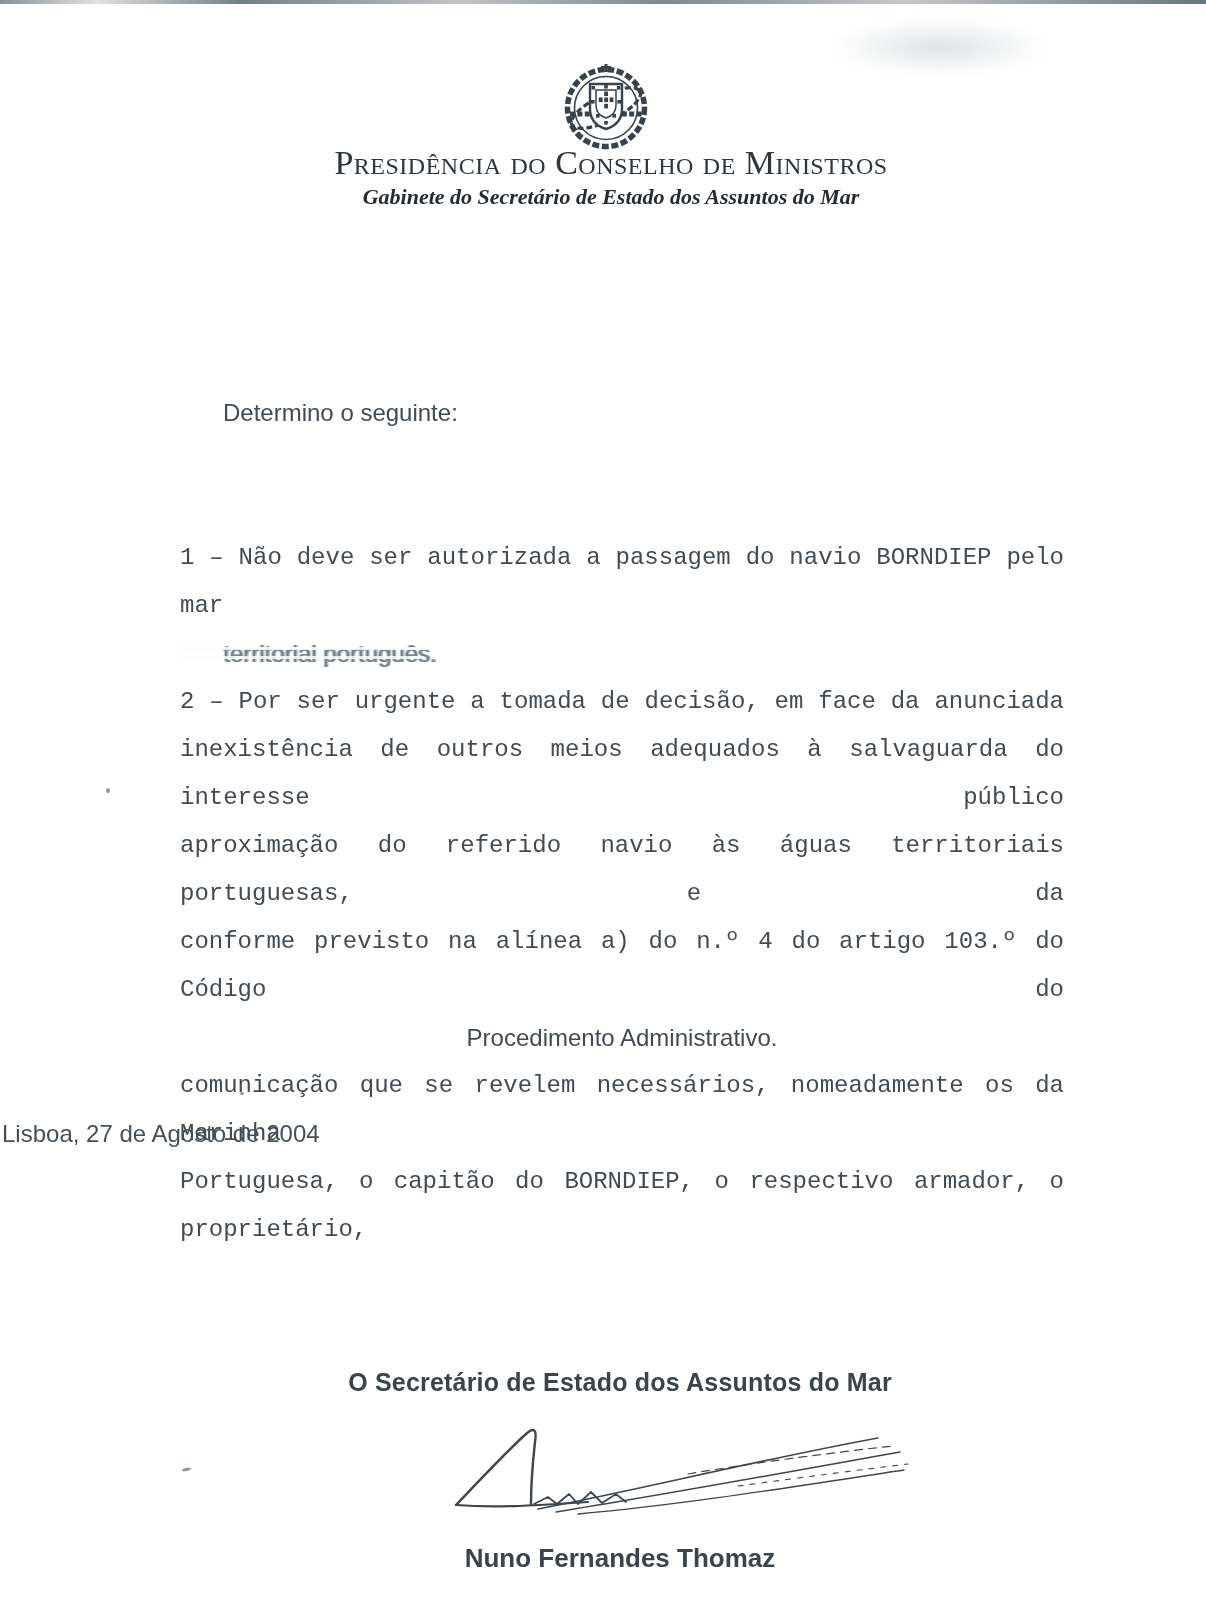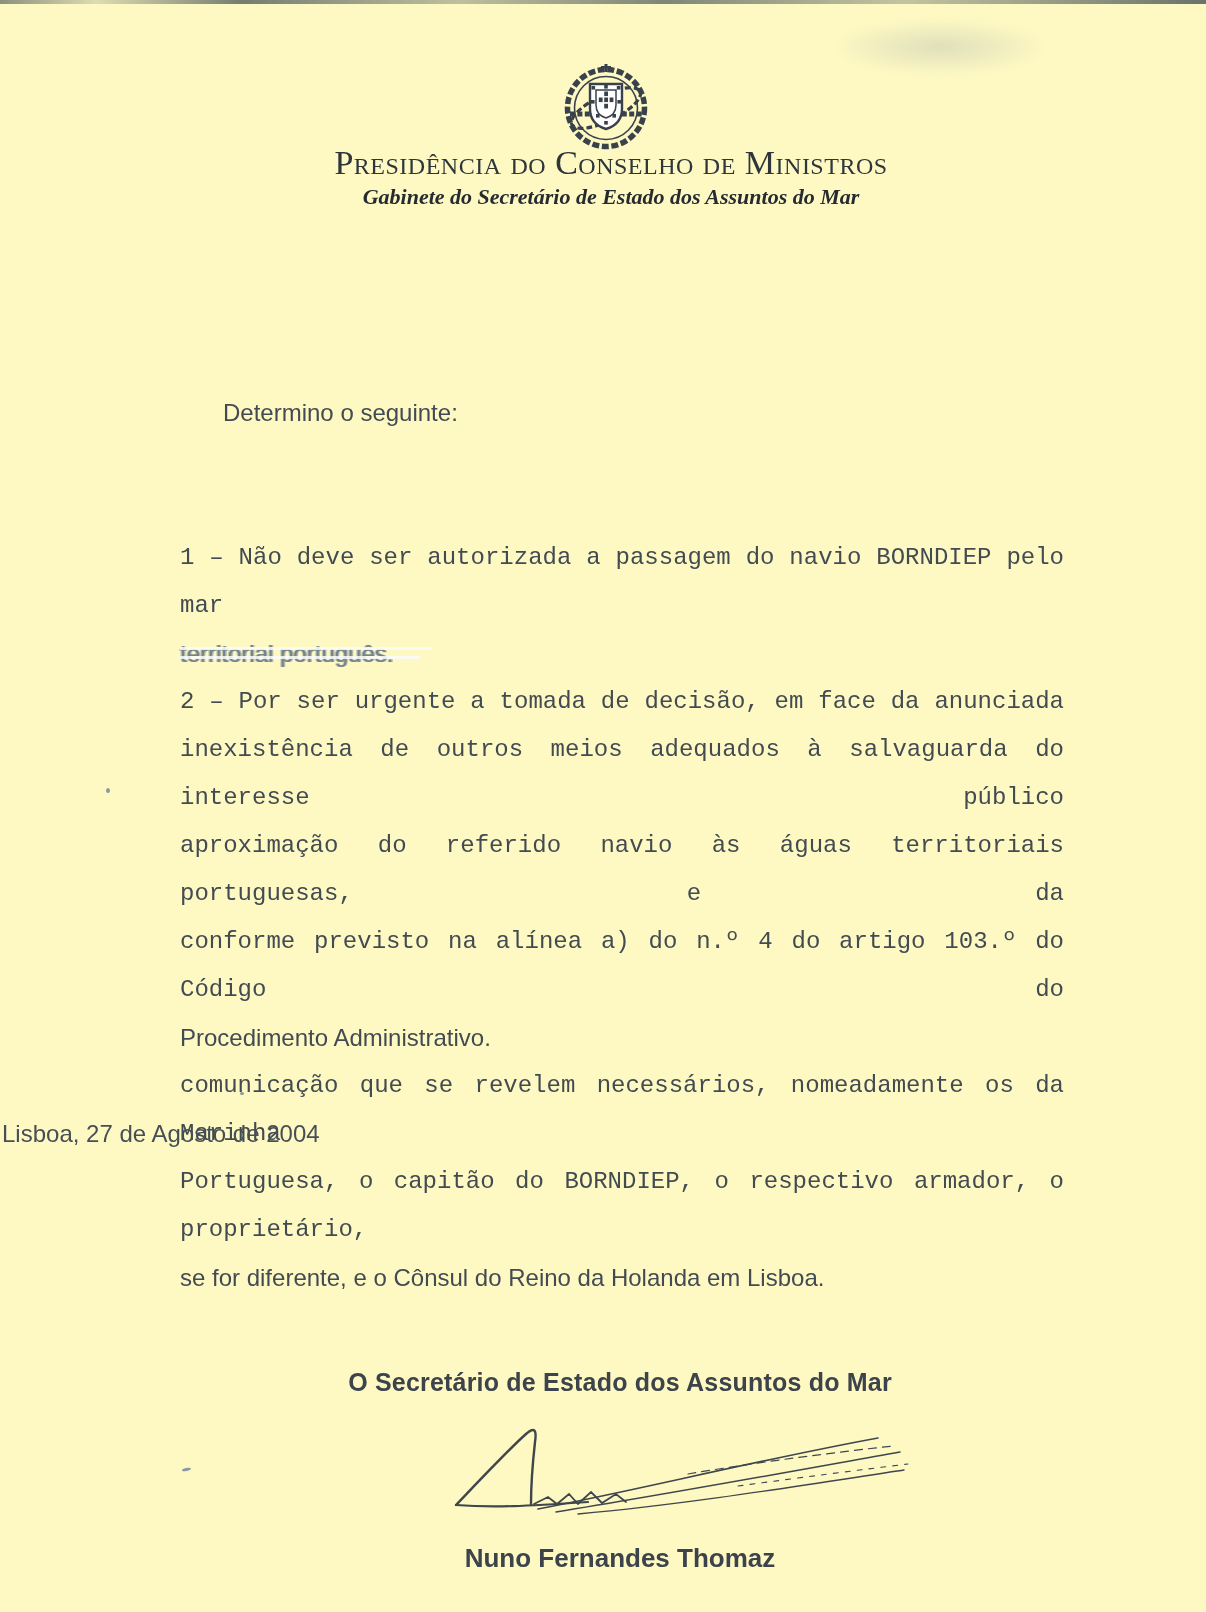--- a/index.html
+++ b/index.html
@@ -1,18 +1,18 @@
 <!DOCTYPE html>
 <html><head>
 <meta charset="utf-8">
 <style>
   html,body{margin:0;padding:0;background:#e8e8e8;}
   .page{
     position:relative;width:1206px;height:1612px;margin:0 auto;
-    background:#fef9c3;overflow:hidden;
+    background:#ffffff;overflow:hidden;
     font-family:"Liberation Sans","DejaVu Sans",sans-serif;
     color:#434b52;
   }
   
   .top-edge{
     position:absolute;top:0;left:0;width:1206px;height:4px;
     background:linear-gradient(90deg,
       rgba(42,58,68,.55) 0%, rgba(42,58,68,.15) 8%,
       rgba(42,58,68,.65) 20%, rgba(42,58,68,.30) 38%,
       rgba(42,58,68,.60) 55%, rgba(42,58,68,.28) 75%,
@@ -42,21 +42,21 @@
     font-weight:bold;font-style:italic;font-size:22px;color:#252b30;
   }
 
   
   .intro{position:absolute;top:399px;left:223px;font-size:24px;}
   .body-block{
     position:absolute;top:534px;left:180px;width:884px;
     font-size:24px;line-height:48px;
   }
   .jline{text-align:justify;text-align-last:justify;font-family:Liberation Mono, monospace;}
-  .lline{text-align:left;}
+  .lline{text-align:center;}
   .faded{
     position:relative;color:#73838d;width:300px;
     text-shadow:1.4px 0 0 rgba(115,131,141,.55),-1.2px 0 0 rgba(115,131,141,.45);
     filter:blur(.4px);
   }
   .faded .streak{position:absolute;left:0;background:rgba(252,252,251,.85);height:3px;}
   .faded .streak.a{top:17px;width:252px;}
   .faded .streak.b{top:26px;width:240px;}
 
   .dateline{
@@ -127,21 +127,20 @@
       <span class="streak a"></span>
       <span class="streak b"></span>
     </div>
     <div class="jline">2 – Por ser urgente a tomada de decisão, em face da anunciada</div>
     <div class="jline">inexistência de outros meios adequados à salvaguarda do interesse público</div>
     <div class="jline">aproximação do referido navio às águas territoriais portuguesas, e da</div>
     <div class="jline">conforme previsto na alínea a) do n.º 4 do artigo 103.º do Código do</div>
     <div class="lline">Procedimento Administrativo.</div>
     <div class="jline">comunicação que se revelem necessários, nomeadamente os da Marinha</div>
     <div class="jline">Portuguesa, o capitão do BORNDIEP, o respectivo armador, o proprietário,</div>
-    <div class="lline">se for diferente, e o Cônsul do Reino da Holanda em Lisboa.</div>
   </div>
 
   <div class="dateline">Lisboa, 27 de Agosto de 2004</div>
 
   <div class="role">O Secretário de Estado dos Assuntos do Mar</div>
 
   <div class="sig">
     <svg width="480" height="115" viewBox="0 0 480 115" xmlns="http://www.w3.org/2000/svg">
       <g fill="none" stroke="#3f464c" stroke-linecap="round">
         <path d="M18,93 C40,70 70,38 88,22 C96,15 99,17 97,30 C95,48 93,75 93,92" stroke-width="2.4"></path>

